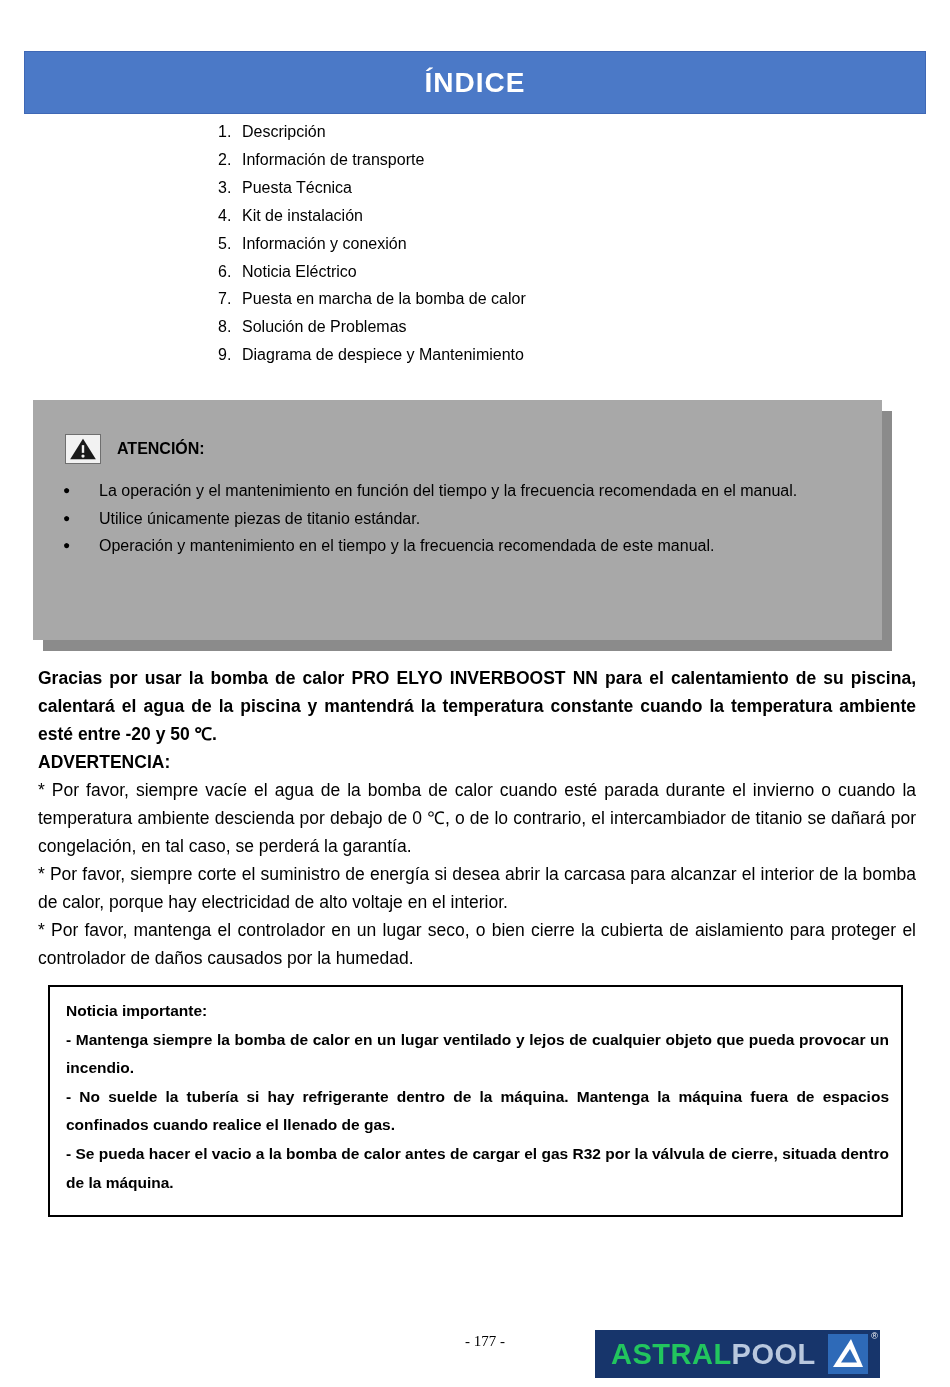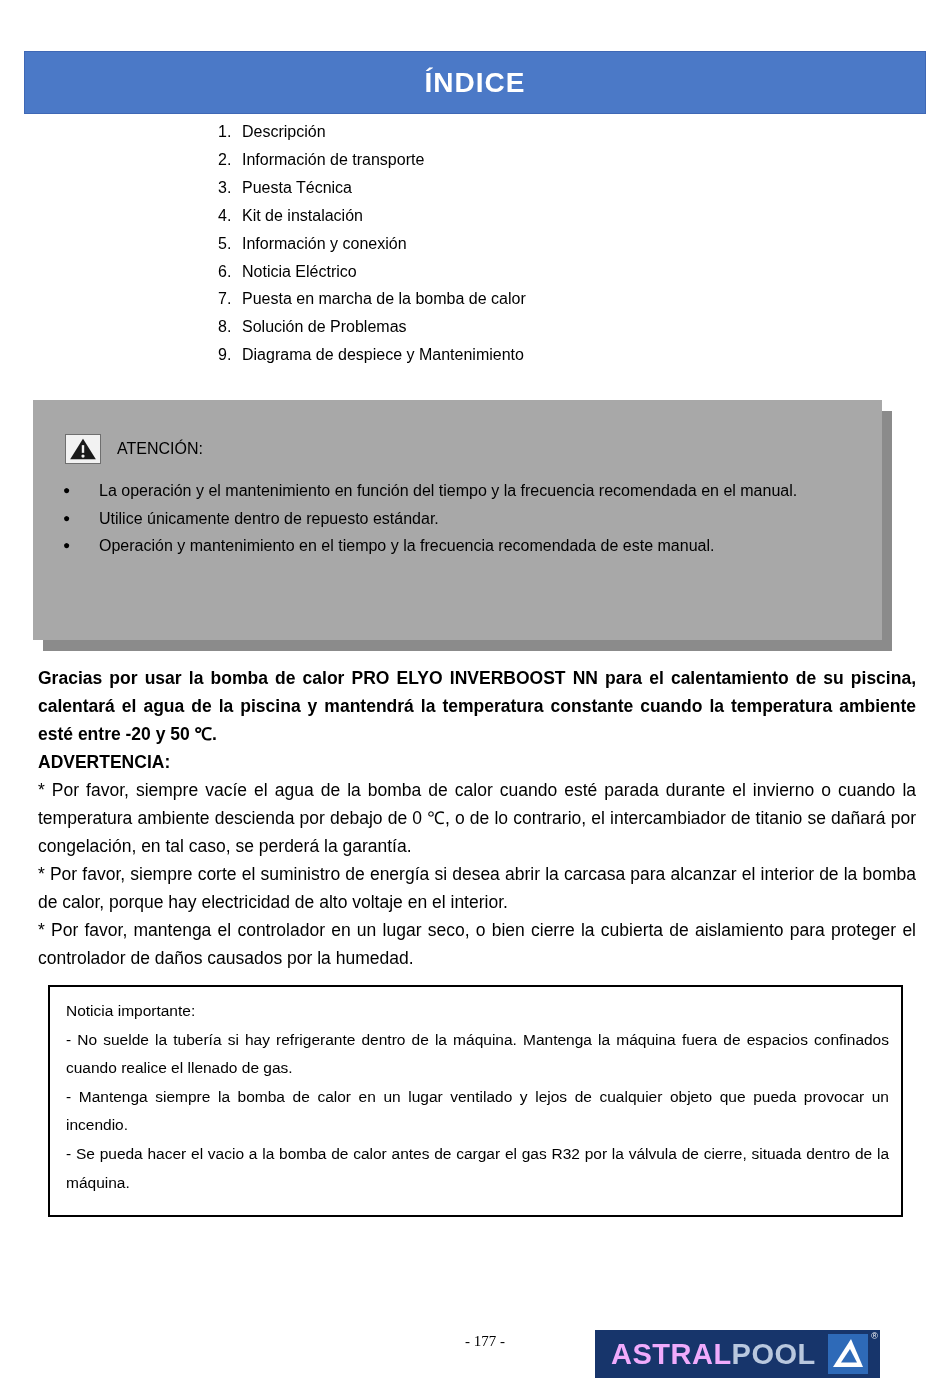--- a/index.html
+++ b/index.html
@@ -68,21 +68,21 @@
   .attn-icon {
     width: 34px; height: 28px;
     background: #f2f2f2;
     border: 1px solid #6f6f6f;
     display: flex;
     align-items: center;
     justify-content: center;
     flex: none;
   }
   .attn-icon svg { width: 28px; height: 24px; display: block; }
-  .attn-title { font-weight: normal; font-size: 16px; }
+  .attn-title { font-weight: bold; font-size: 16px; }
   .attn-list { margin: 0; padding: 0; list-style: none; font-size: 16px; line-height: 27.5px; }
   .attn-item { display: flex; }
   .attn-bullet { width: 36px; flex: none; font-size: 12px; line-height: 27.5px; }
   .attn-text { flex: 1; text-align: justify; padding-right: 2px; }
 
   
   .main-text {
     position: absolute;
     top: 664px; left: 38px;
     width: 878px;
@@ -98,20 +98,21 @@
   .notice {
     position: absolute;
     top: 985px; left: 48px;
     width: 855px;
     min-height: 232px;
     border: 2px solid #000;
     box-sizing: border-box;
     padding: 10px 12px 10px 16px;
     font-size: 15.5px;
     line-height: 28.6px;
+    font-weight: bold;
   }
   .notice p { margin: 0; text-align: justify; }
   .notice .notice-title { text-align: left; }
 
   
   .pagenum {
     position: absolute;
     top: 1333px; left: 0;
     width: 100%;
     text-align: center;
@@ -123,21 +124,21 @@
     position: absolute;
     top: 1330px; left: 595px;
     width: 285px; height: 48px;
     background: var(--logo-navy, #17356b);
     display: flex;
     align-items: center;
     box-sizing: border-box;
     padding: 0 12px 0 16px;
   }
   .logo-astral {
-    color: #f0abfc;
+    color: #22c55e;
     font-weight: bold;
     font-size: 29px;
     letter-spacing: 0.5px;
   }
   .logo-pool {
     color: var(--logo-pool-text, #b9c8de);
     font-weight: bold;
     font-size: 29px;
     letter-spacing: 0.5px;
   }
@@ -217,41 +218,41 @@
       </span>
       <span class="attn-title">ATENCIÓN:</span>
     </div>
     <ul class="attn-list">
       <li class="attn-item">
         <span class="attn-bullet">●</span>
         <span class="attn-text">La operación y el mantenimiento en función del tiempo y la frecuencia recomendada en el manual.</span>
       </li>
       <li class="attn-item">
         <span class="attn-bullet">●</span>
-        <span class="attn-text">Utilice únicamente dentro de repuesto estándar.</span>
+        <span class="attn-text">Utilice únicamente piezas de titanio estándar.</span>
       </li>
       <li class="attn-item">
         <span class="attn-bullet">●</span>
         <span class="attn-text">Operación y mantenimiento en el tiempo y la frecuencia recomendada de este manual.</span>
       </li>
     </ul>
   </div>
 
   <div class="main-text">
     <p class="intro">Gracias por usar la bomba de calor PRO ELYO INVERBOOST NN para el calentamiento de su piscina, calentará el agua de la piscina y mantendrá la temperatura constante cuando la temperatura ambiente esté entre -20 y 50 ℃.</p>
     <p class="adv-label">ADVERTENCIA:</p>
     <p class="warning-p">* Por favor, siempre vacíe el agua de la bomba de calor cuando esté parada durante el invierno o cuando la temperatura ambiente descienda por debajo de 0 ℃, o de lo contrario, el intercambiador de titanio se dañará por congelación, en tal caso, se perderá la garantía.</p>
     <p class="warning-p">* Por favor, siempre corte el suministro de energía si desea abrir la carcasa para alcanzar el interior de la bomba de calor, porque hay electricidad de alto voltaje en el interior.</p>
     <p class="warning-p">* Por favor, mantenga el controlador en un lugar seco, o bien cierre la cubierta de aislamiento para proteger el controlador de daños causados por la humedad.</p>
   </div>
 
   <div class="notice">
     <p class="notice-title">Noticia importante:</p>
+    <p>- Mantenga siempre la bomba de calor en un lugar ventilado y lejos de cualquier objeto que pueda provocar un incendio.</p>
     <p>- No suelde la tubería si hay refrigerante dentro de la máquina. Mantenga la máquina fuera de espacios confinados cuando realice el llenado de gas.</p>
-    <p>- Mantenga siempre la bomba de calor en un lugar ventilado y lejos de cualquier objeto que pueda provocar un incendio.</p>
     <p>- Se pueda hacer el vacio a la bomba de calor antes de cargar el gas R32 por la válvula de cierre, situada dentro de la máquina.</p>
   </div>
 
   <div class="pagenum">- 177 -</div>
 
   <div class="logo">
     <span class="logo-astral">ASTRAL</span>
     <span class="logo-pool">POOL</span>
     <span class="logo-emblem">
       <svg viewBox="0 0 40 40" aria-hidden="true">

